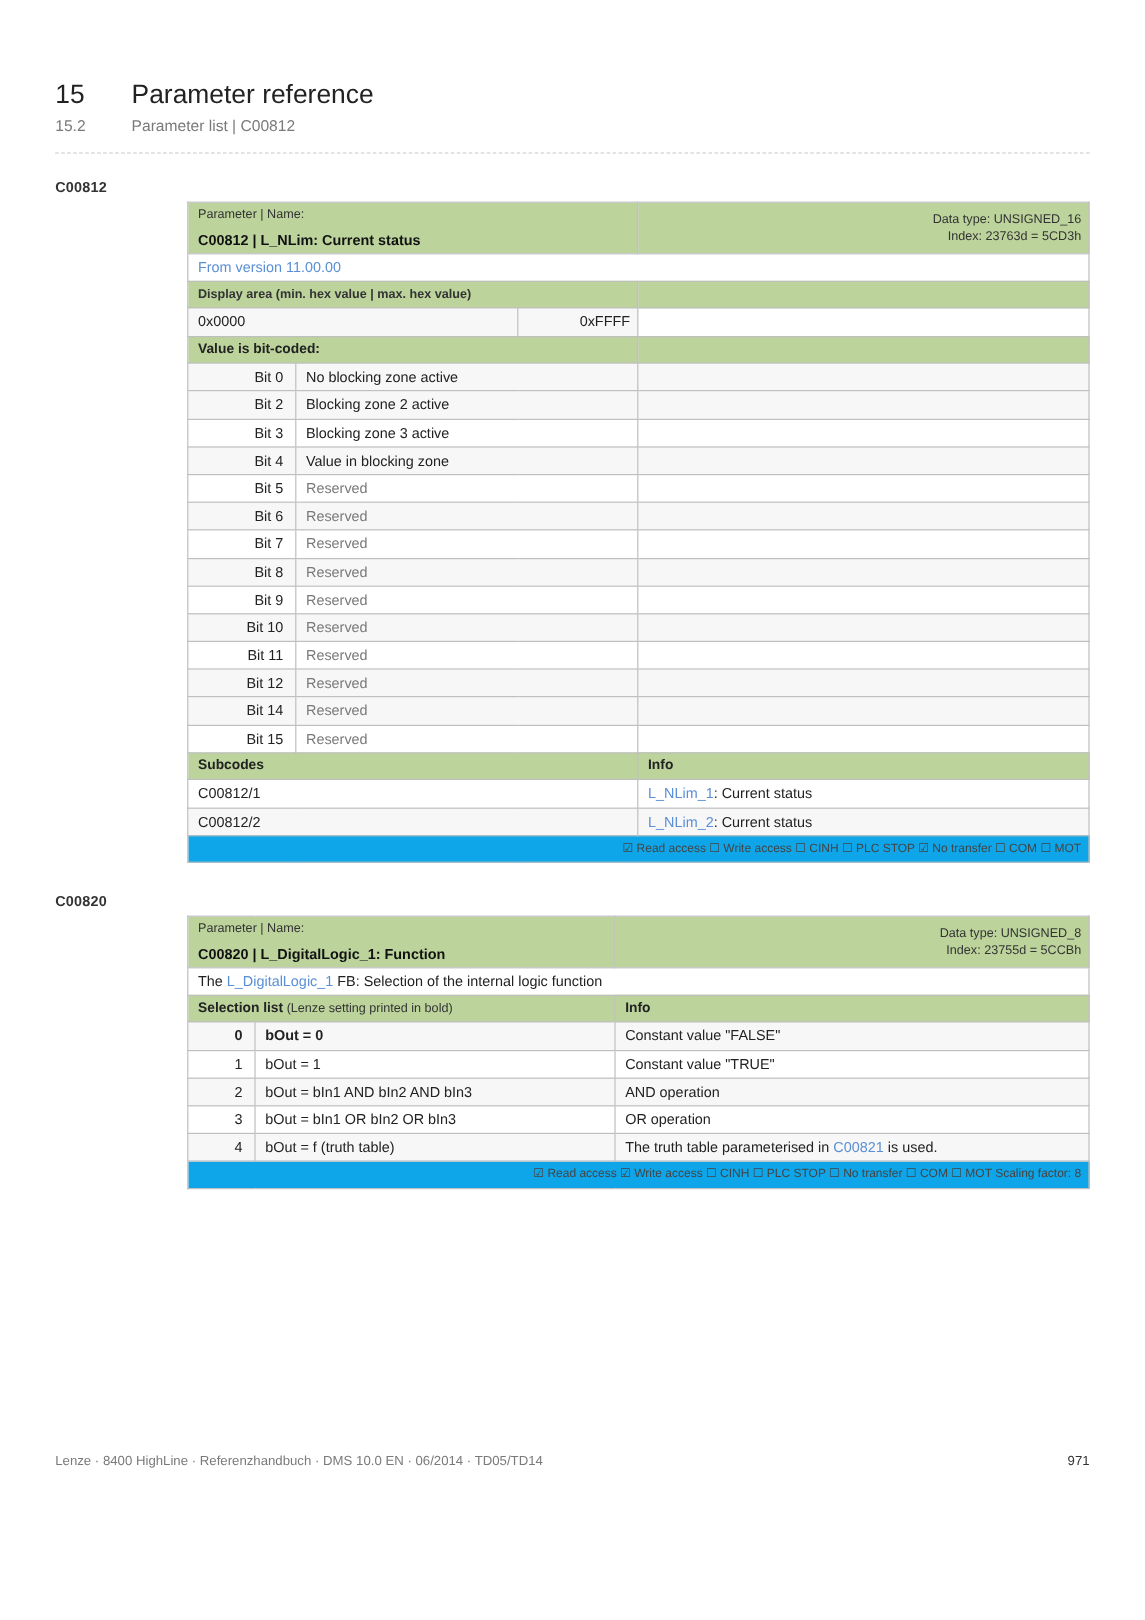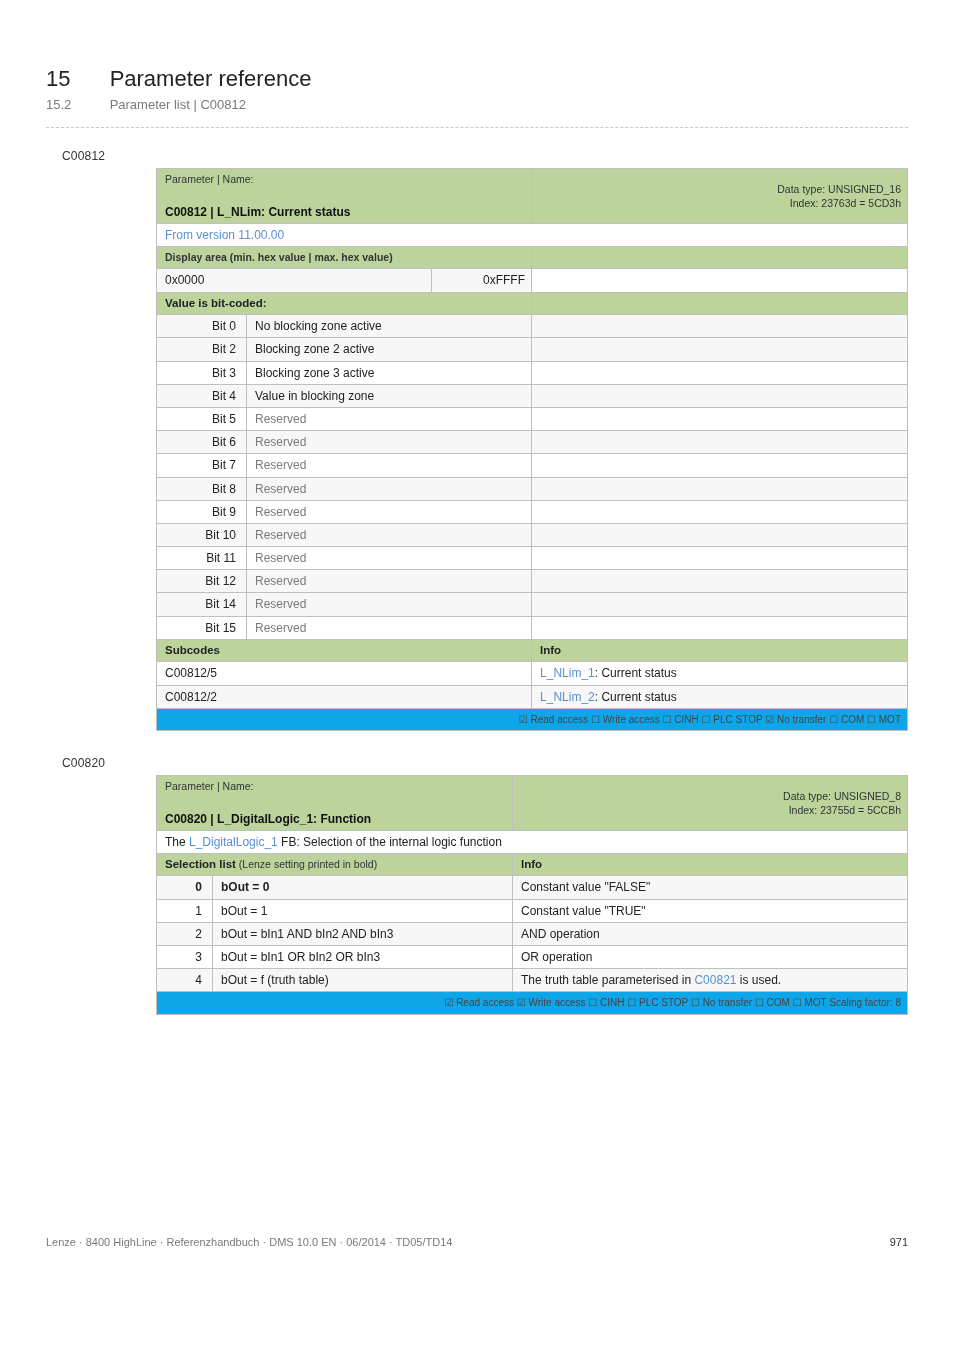--- a/index.html
+++ b/index.html
@@ -30,41 +30,41 @@
   .chapter { margin-bottom: 2px; margin-top: 36px; }
   .chapter .num { font-size: 22px; font-weight: 400; display:inline-block; width: 60px; vertical-align: baseline;}
   .chapter .title { font-size: 22px; font-weight: 400; }
   .sub { color: var(--muted); font-size: 13px; margin-top: 2px; margin-left: 0;}
   .sub .num { display:inline-block; width:60px;}
   .rule {
     border: none;
     border-top: 1px dashed #c7c7c7;
     margin: 14px 0 20px 0;
   }
-  .param-code { font-weight: 400; font-size: 12px; color:#333; margin: 8px 0 4px 16px; letter-spacing: .2px;}
+  .param-code { font-weight: 700; font-size: 12px; color:#333; margin: 8px 0 4px 0; letter-spacing: .2px;}
   .tbl-wrap { margin-left: 110px; margin-right: 0; }
 
   table.pt {
     border-collapse: collapse;
     width: 100%;
     table-layout: fixed;
     font-size: 12px;
     border: 1px solid var(--border-dark);
   }
   table.pt td, table.pt th {
     border: 1px solid var(--border);
     padding: 3px 6px 3px 8px;
     vertical-align: middle;
   }
   table.pt .hdr {
     background: var(--hdr-green);
     font-size: 10.5px;
     color: #333;
   }
-  table.pt .hdr .param-name { font-weight:600; font-size:12px; margin-top:17px; color:#111;}
+  table.pt .hdr .param-name { font-weight:600; font-size:12px; margin-top:5px; color:#111;}
   table.pt .hdr .idx { text-align: right; font-size:10.5px; color:#333;}
   table.pt .subhdr {
     background: var(--hdr-green);
     font-weight: 600;
     font-size: 11.5px;
   }
   table.pt .light { font-size:10.5px; font-weight:400; color:#333;}
   table.pt .right { text-align:right;}
   table.pt .link { color: var(--link); }
   table.pt .muted { color: var(--muted); }
@@ -233,21 +233,21 @@
 
   <tbody>
         <tr class="subhdr">
     <td colspan="3">Subcodes</td>
     <td class="info-hdr">Info</td>
   </tr>
 
   </tbody>
       <tbody id="subcodes-body">
         <tr class="">
-          <td colspan="3">C00812/5</td>
+          <td colspan="3">C00812/1</td>
           <td><a class="link">L_NLim_1</a><span>: Current status</span></td>
         </tr>
         <tr class="alt">
           <td colspan="3">C00812/2</td>
           <td><a class="link">L_NLim_2</a><span>: Current status</span></td>
         </tr>
       </tbody>
 
   <tbody>
         <tr class="checkrow">

